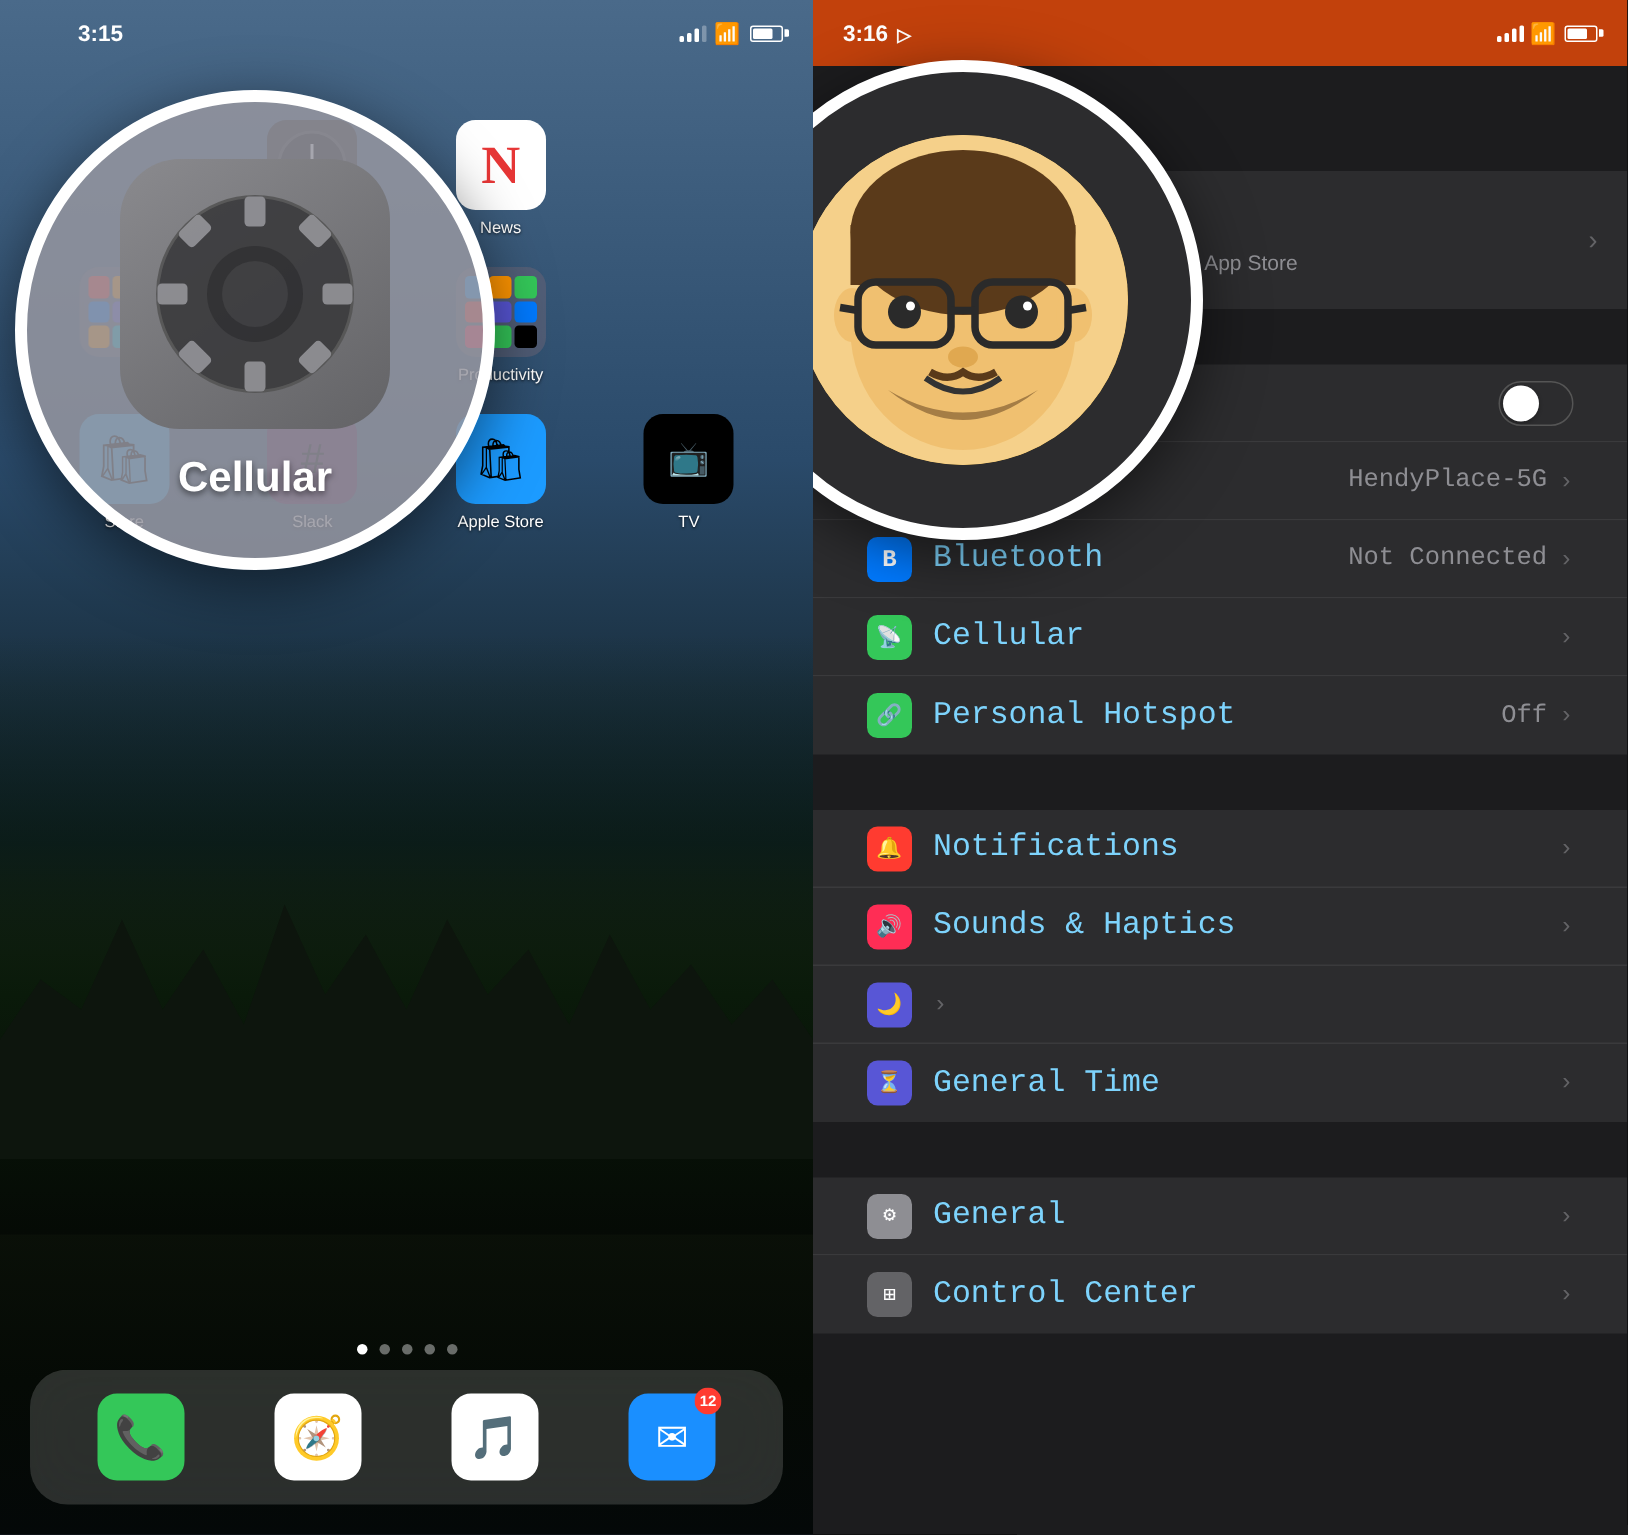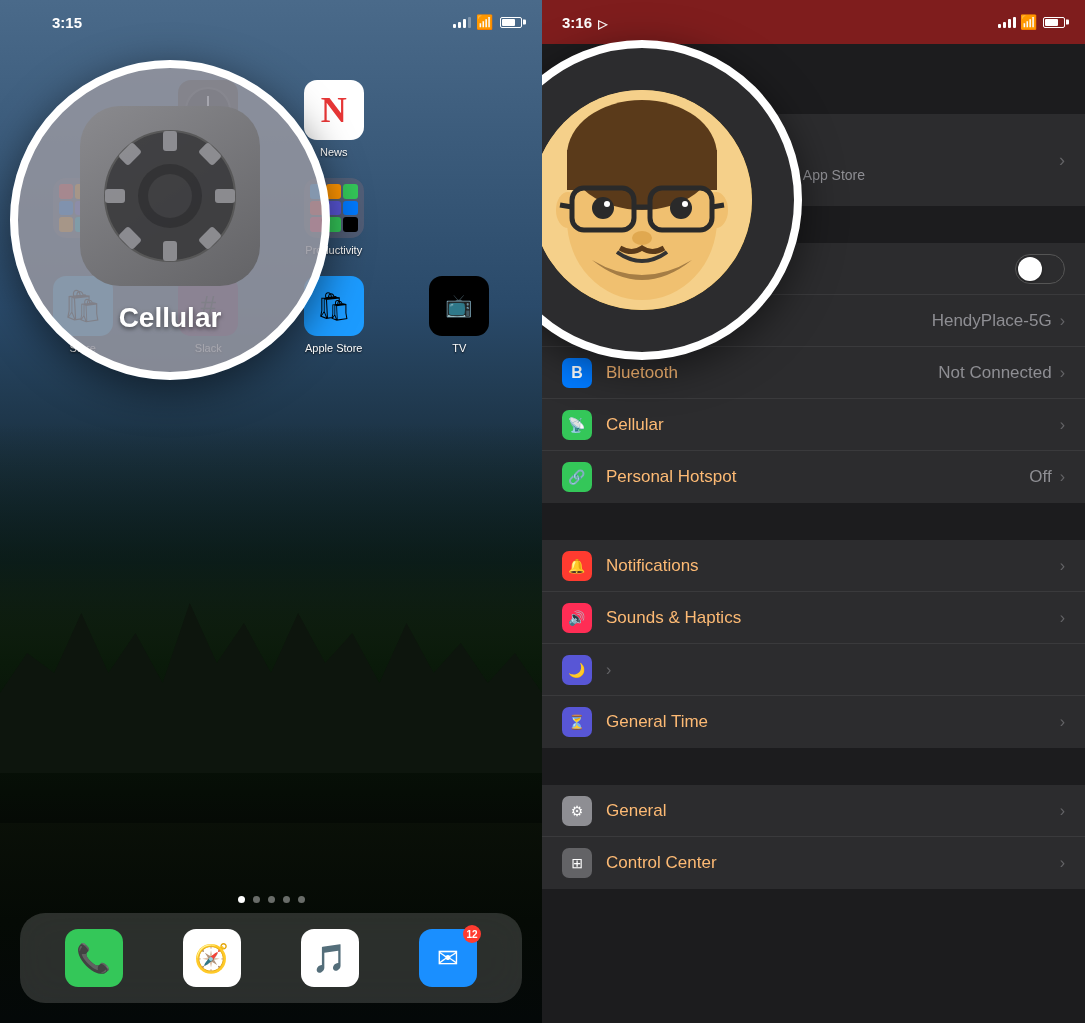--- a/index.html
+++ b/index.html
@@ -424,21 +424,21 @@
       position: relative;
       overflow: hidden;
     }
 
     .right-status-bar {
       height: 44px;
       display: flex;
       align-items: center;
       justify-content: space-between;
       padding: 0 20px;
-      background: #7f1d1d;
+      background: #c2410c;
     }
 
     .right-status-time {
       color: white;
       font-size: 15px;
       font-weight: 600;
     }
 
     .right-status-icons {
       display: flex;
@@ -517,44 +517,45 @@
     
     .settings-section {
       margin-bottom: 1px;
     }
 
     .settings-row {
       background: #2c2c2e;
       height: 52px;
       display: flex;
       align-items: center;
-      padding: 0 20px;
+      padding: 0 36px;
       border-bottom: 0.5px solid #3a3a3c;
       cursor: pointer;
+      font-family: Liberation Mono, monospace;
     }
 
     .settings-row:last-child {
       border-bottom: none;
     }
 
     .settings-row-icon {
       width: 30px;
       height: 30px;
       border-radius: 7px;
       display: flex;
       align-items: center;
       justify-content: center;
       margin-right: 14px;
       font-size: 16px;
       flex-shrink: 0;
     }
 
     .settings-row-label {
-      color: #fdba74;
-      font-size: 17px;
+      color: #7dd3fc;
+      font-size: 21px;
       flex: 1;
     }
 
     .settings-row-value {
       color: #8e8e93;
       font-size: 17px;
       margin-right: 8px;
     }
 
     .settings-row-chevron {

